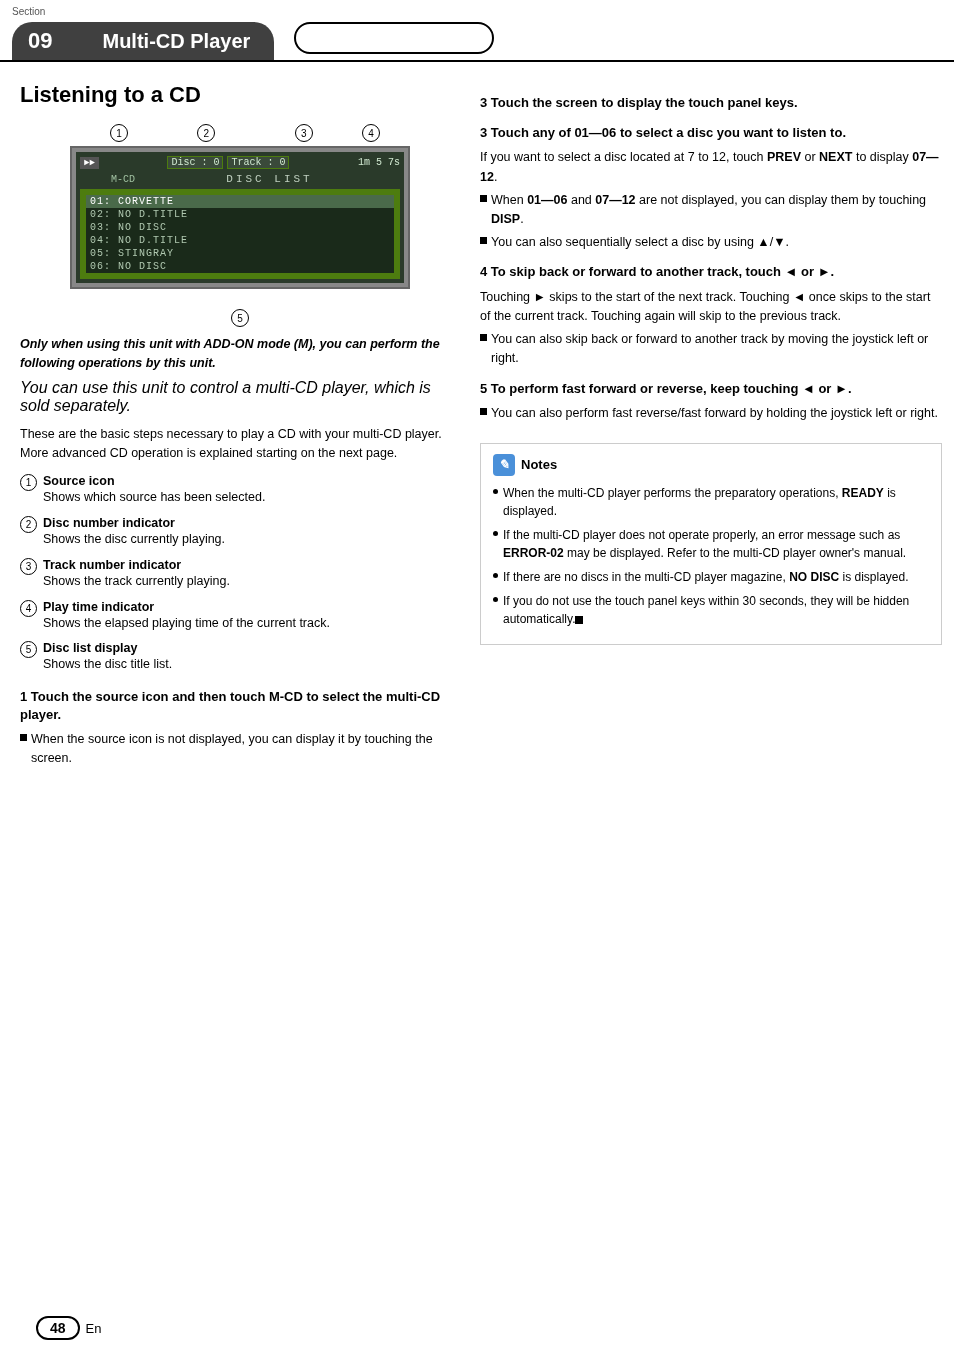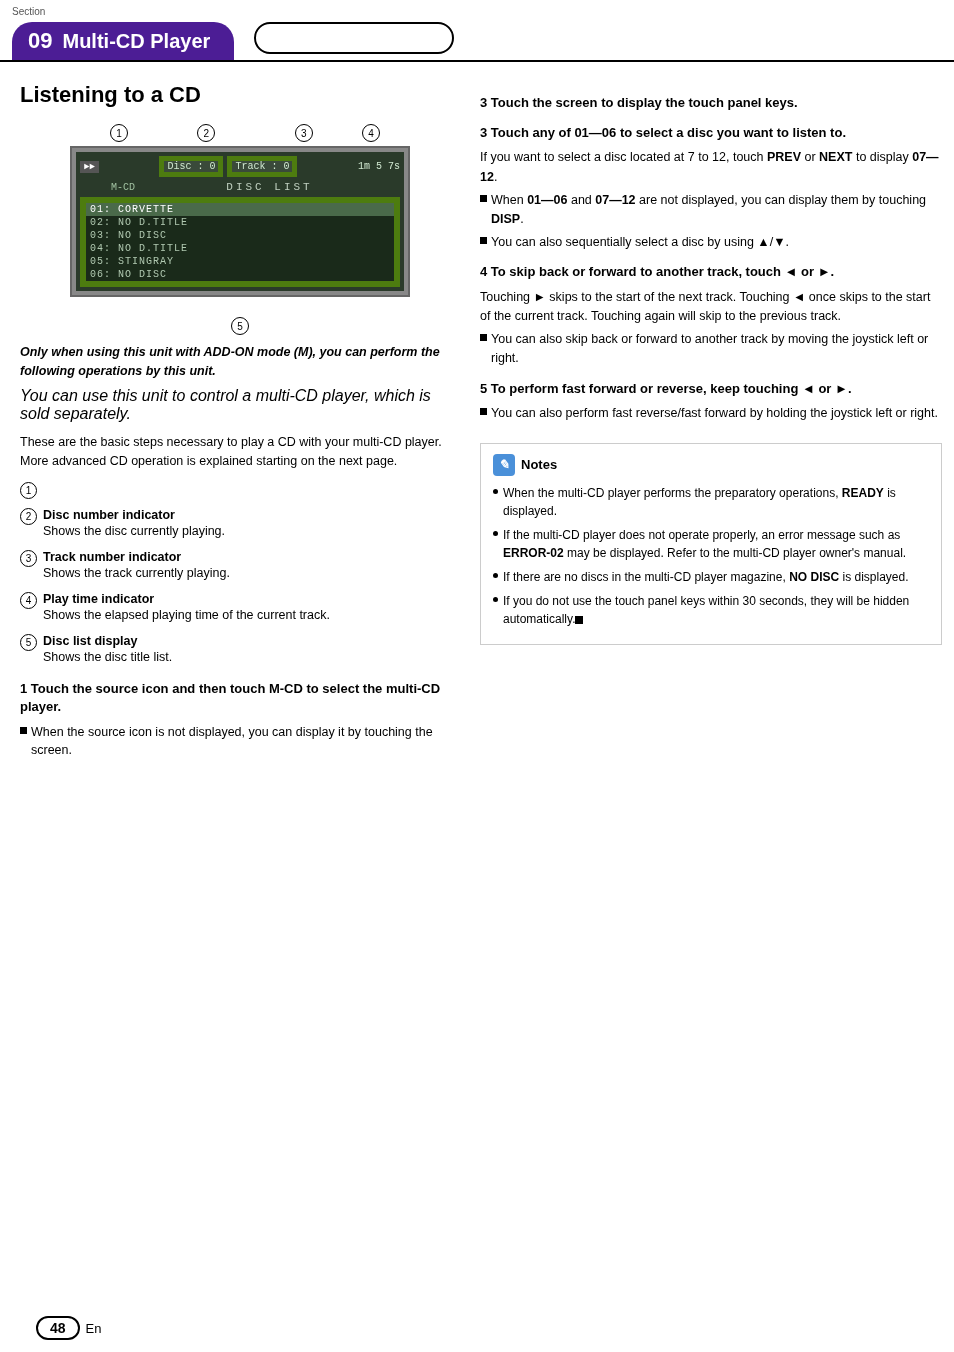--- a/index.html
+++ b/index.html
@@ -24,24 +24,25 @@
     .section-label {
       font-size: 10px;
       color: #555;
       position: absolute;
       top: 6px;
       left: 12px;
     }
     .header-left {
       display: flex;
       align-items: center;
-      background: #4c1d95;
+      background: #404040;
       border-radius: 20px 20px 0 0;
       padding: 6px 24px 6px 16px;
       margin-top: 18px;
+      gap: 40px;
     }
     .section-number {
       font-size: 22px;
       font-weight: bold;
       color: #fff;
       margin-right: 10px;
     }
     .header-title {
       font-size: 20px;
       font-weight: bold;
@@ -115,21 +116,21 @@
       color: #fff;
       padding: 1px 4px;
       font-size: 9px;
     }
     .cd-disc-track {
       display: flex;
       gap: 4px;
       font-size: 10px;
     }
     .cd-field {
-      border: 5px solid #4d7c0f;
+      border: 1px solid #4d7c0f;
       padding: 0 3px;
       background: #3a4a3a;
     }
     .cd-label-bar {
       text-align: center;
       font-size: 11px;
       letter-spacing: 3px;
       color: #c0d0c0;
       margin: 2px 0;
     }
@@ -378,20 +379,24 @@
         <div class="callout-circle">5</div>
       </div>
     </div>
 
     <p class="italic-bold-note">Only when using this unit with ADD-ON mode (M), you can perform the following operations by this unit.</p>
     <p class="italic-note">You can use this unit to control a multi-CD player, which is sold separately.</p>
     <p class="body-text">These are the basic steps necessary to play a CD with your multi-CD player. More advanced CD operation is explained starting on the next page.</p>
 
     <div class="numbered-item">
       <span class="num-circle">1</span>
+      <div>
+        <span class="numbered-item-title">Source icon</span><br>
+        <span class="numbered-item-body">Shows which source has been selected.</span>
+      </div>
     </div>
     <div class="numbered-item">
       <span class="num-circle">2</span>
       <div>
         <span class="numbered-item-title">Disc number indicator</span><br>
         <span class="numbered-item-body">Shows the disc currently playing.</span>
       </div>
     </div>
     <div class="numbered-item">
       <span class="num-circle">3</span>

